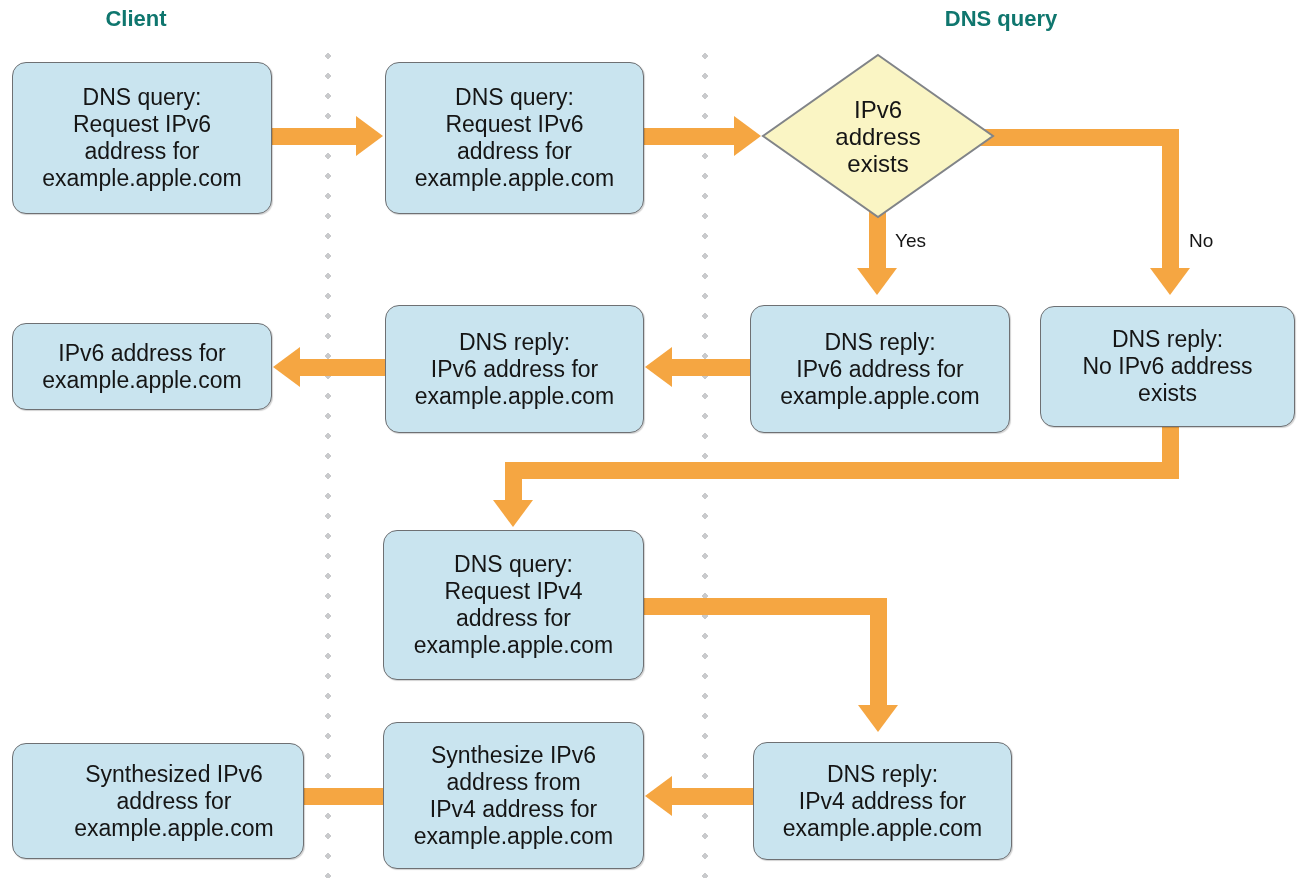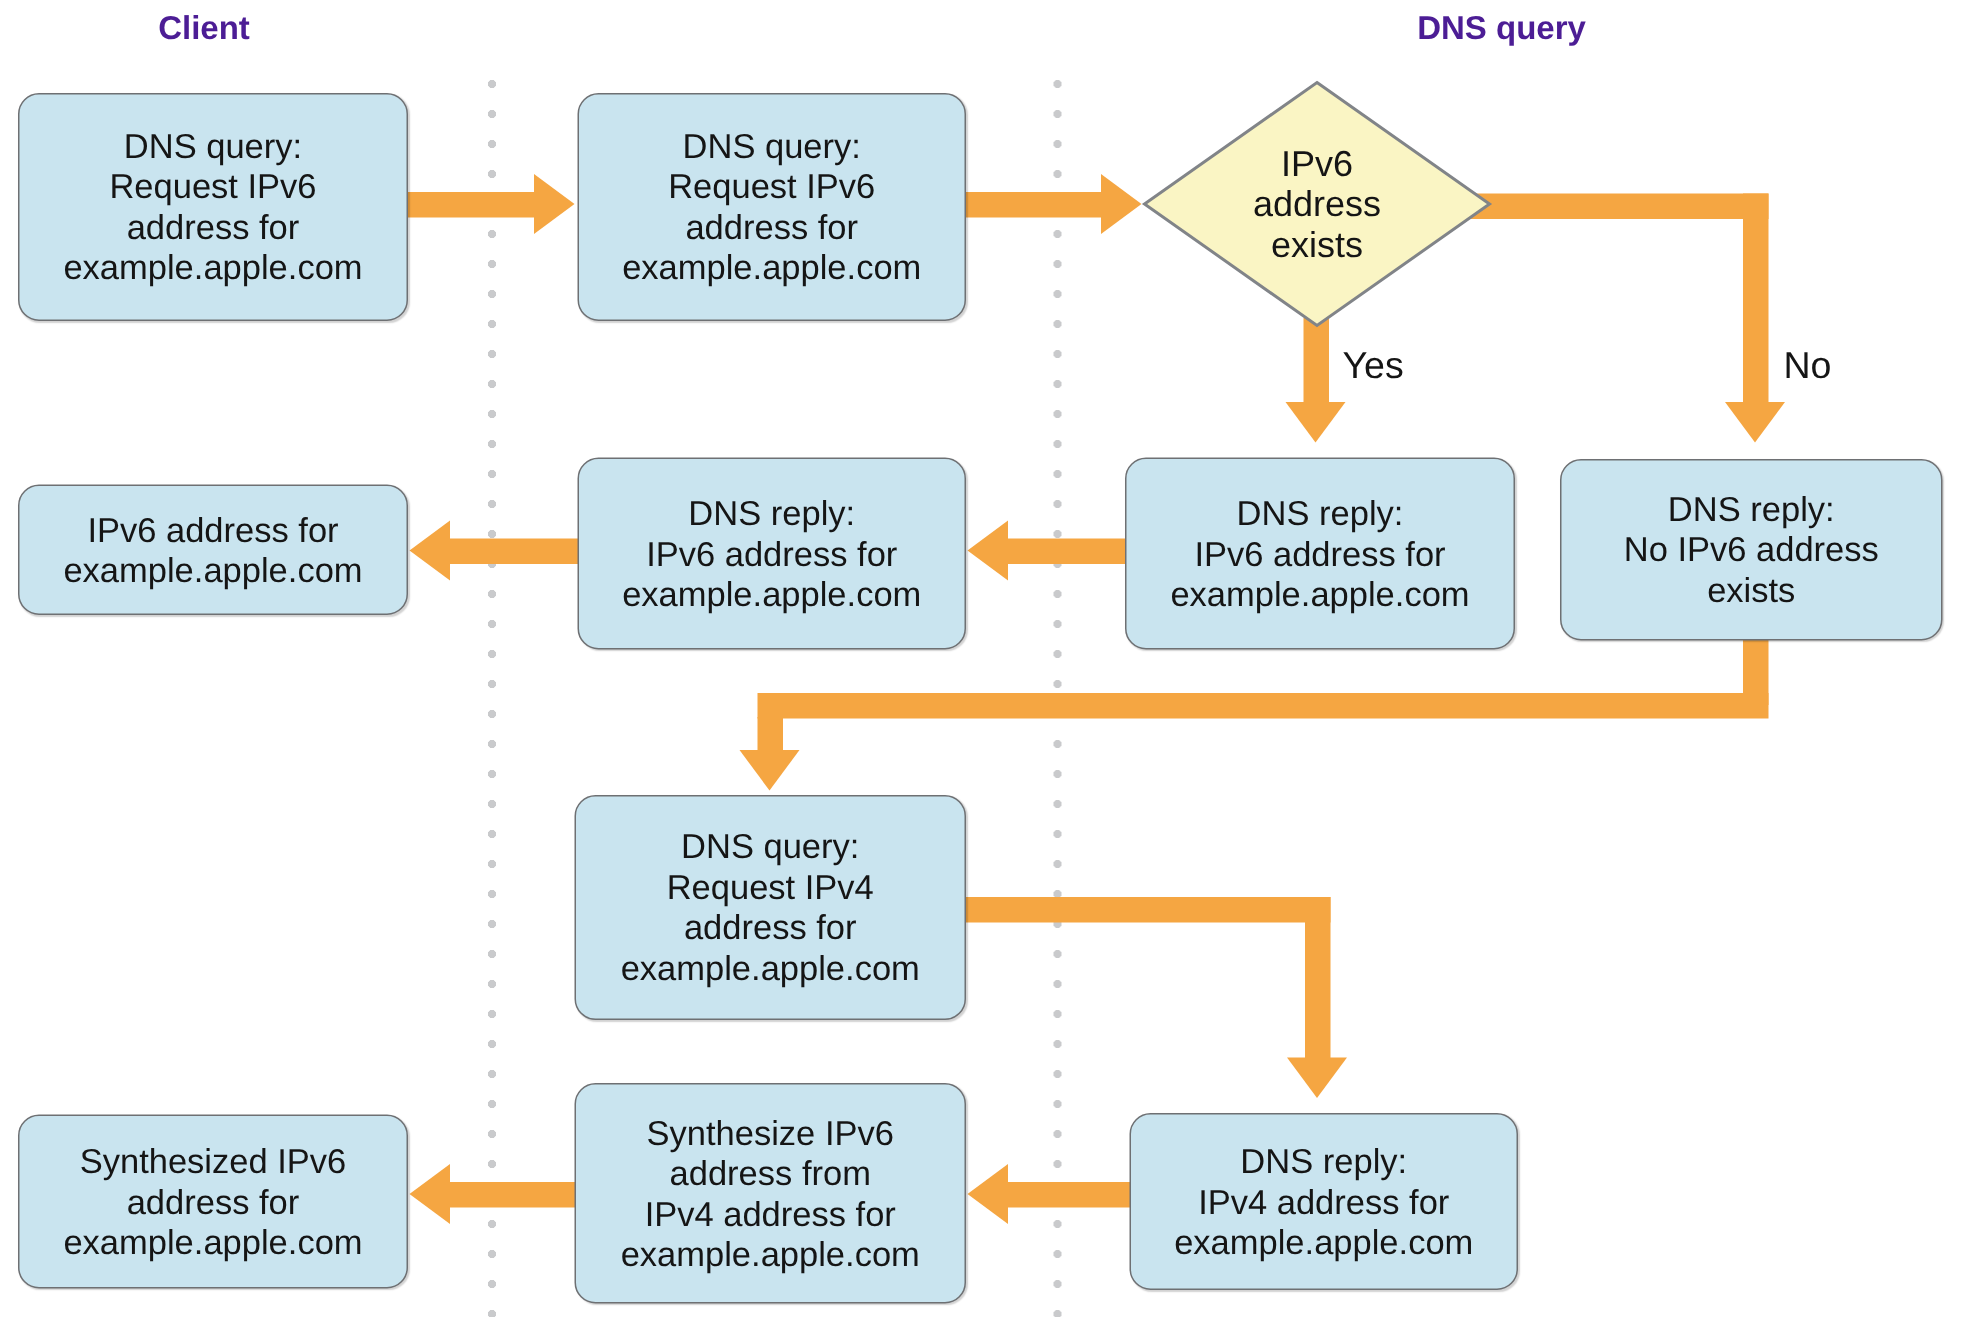--- a/index.html
+++ b/index.html
@@ -2,34 +2,34 @@
 <html style="--box_fill: #C9E4EF; --box_border: #6E7073; --diamond_fill: #FAF5C4; --diamond_border: #818488; --arrow: #F5A642; --dots: #C9CACC; --text: #151515; --bg: #FFFFFF;"><head>
 <meta charset="utf-8">
 <style>
   :root{
     --box_fill:#C9E4EF; --box_border:#6E7073; --diamond_fill:#FAF5C4; --diamond_border:#818488;
     --arrow:#F5A642; --dots:#C9CACC; --text:#151515; --bg:#FFFFFF;
   }
   html,body{margin:0;padding:0;background:var(--bg);}
   .stage{position:relative;width:1308px;height:882px;background:var(--bg);overflow:hidden;
          font-family:"Liberation Sans","DejaVu Sans",sans-serif;color:var(--text);}
-  .hdr{position:absolute;top:6px;width:220px;text-align:center;font-size:22px;font-weight:bold;color:#4c1d95;}
+  .hdr{position:absolute;top:6px;width:220px;text-align:center;font-size:22px;font-weight:bold;color:#0f766e;}
   .dots{position:absolute;top:46px;width:8px;height:832px;
         background-image:radial-gradient(circle closest-side,var(--dots) 70%,rgba(0,0,0,0) 72%);
         background-size:8px 20px;background-repeat:repeat-y;background-position:center top;z-index:0;}
   .box{position:absolute;background:var(--box_fill);border:1.6px solid var(--box_border);
        border-radius:14px;box-shadow:1px 1px 1px rgba(0,0,0,.18);
        display:flex;align-items:center;justify-content:center;text-align:center;
        font-size:23px;line-height:27px;white-space:pre-line;z-index:2;}
   .bar{position:absolute;background:var(--arrow);z-index:1;}
   .head-r,.head-l,.head-d{position:absolute;width:0;height:0;z-index:1;}
   .head-r{border-top:20px solid transparent;border-bottom:20px solid transparent;border-left:27px solid var(--arrow);}
   .head-l{border-top:20px solid transparent;border-bottom:20px solid transparent;border-right:27px solid var(--arrow);}
   .head-d{border-left:20px solid transparent;border-right:20px solid transparent;border-top:27px solid var(--arrow);}
-  .branch-label{position:absolute;font-size:25px;z-index:3;}
+  .branch-label{position:absolute;font-size:19px;z-index:3;}
   .diamond-wrap{position:absolute;left:760px;top:52px;width:236px;height:168px;z-index:2;}
   .diamond-wrap svg{position:absolute;left:0;top:0;}
   .diamond-text{position:absolute;left:0;top:0;width:100%;height:100%;
        display:flex;align-items:center;justify-content:center;text-align:center;
        font-size:24px;line-height:27px;white-space:pre-line;}
 </style>
 </head>
 <body>
 
 <div class="stage">
@@ -108,17 +108,17 @@
 address for
 example.apple.com</div>
 
   <div class="box" style="left:753px;top:742px;width:257px;height:116px;">DNS reply:
 IPv4 address for
 example.apple.com</div>
   <div class="box" style="left:383px;top:722px;width:259px;height:145px;">Synthesize IPv6
 address from
 IPv4 address for
 example.apple.com</div>
-  <div class="box" style="left:12px;top:743px;width:258px;height:114px;">Synthesized IPv6
+  <div class="box" style="left:12px;top:743px;width:258px;height:114px;padding-left:32px;">Synthesized IPv6
 address for
 example.apple.com</div>
 
 </div>
 
 </body></html>

